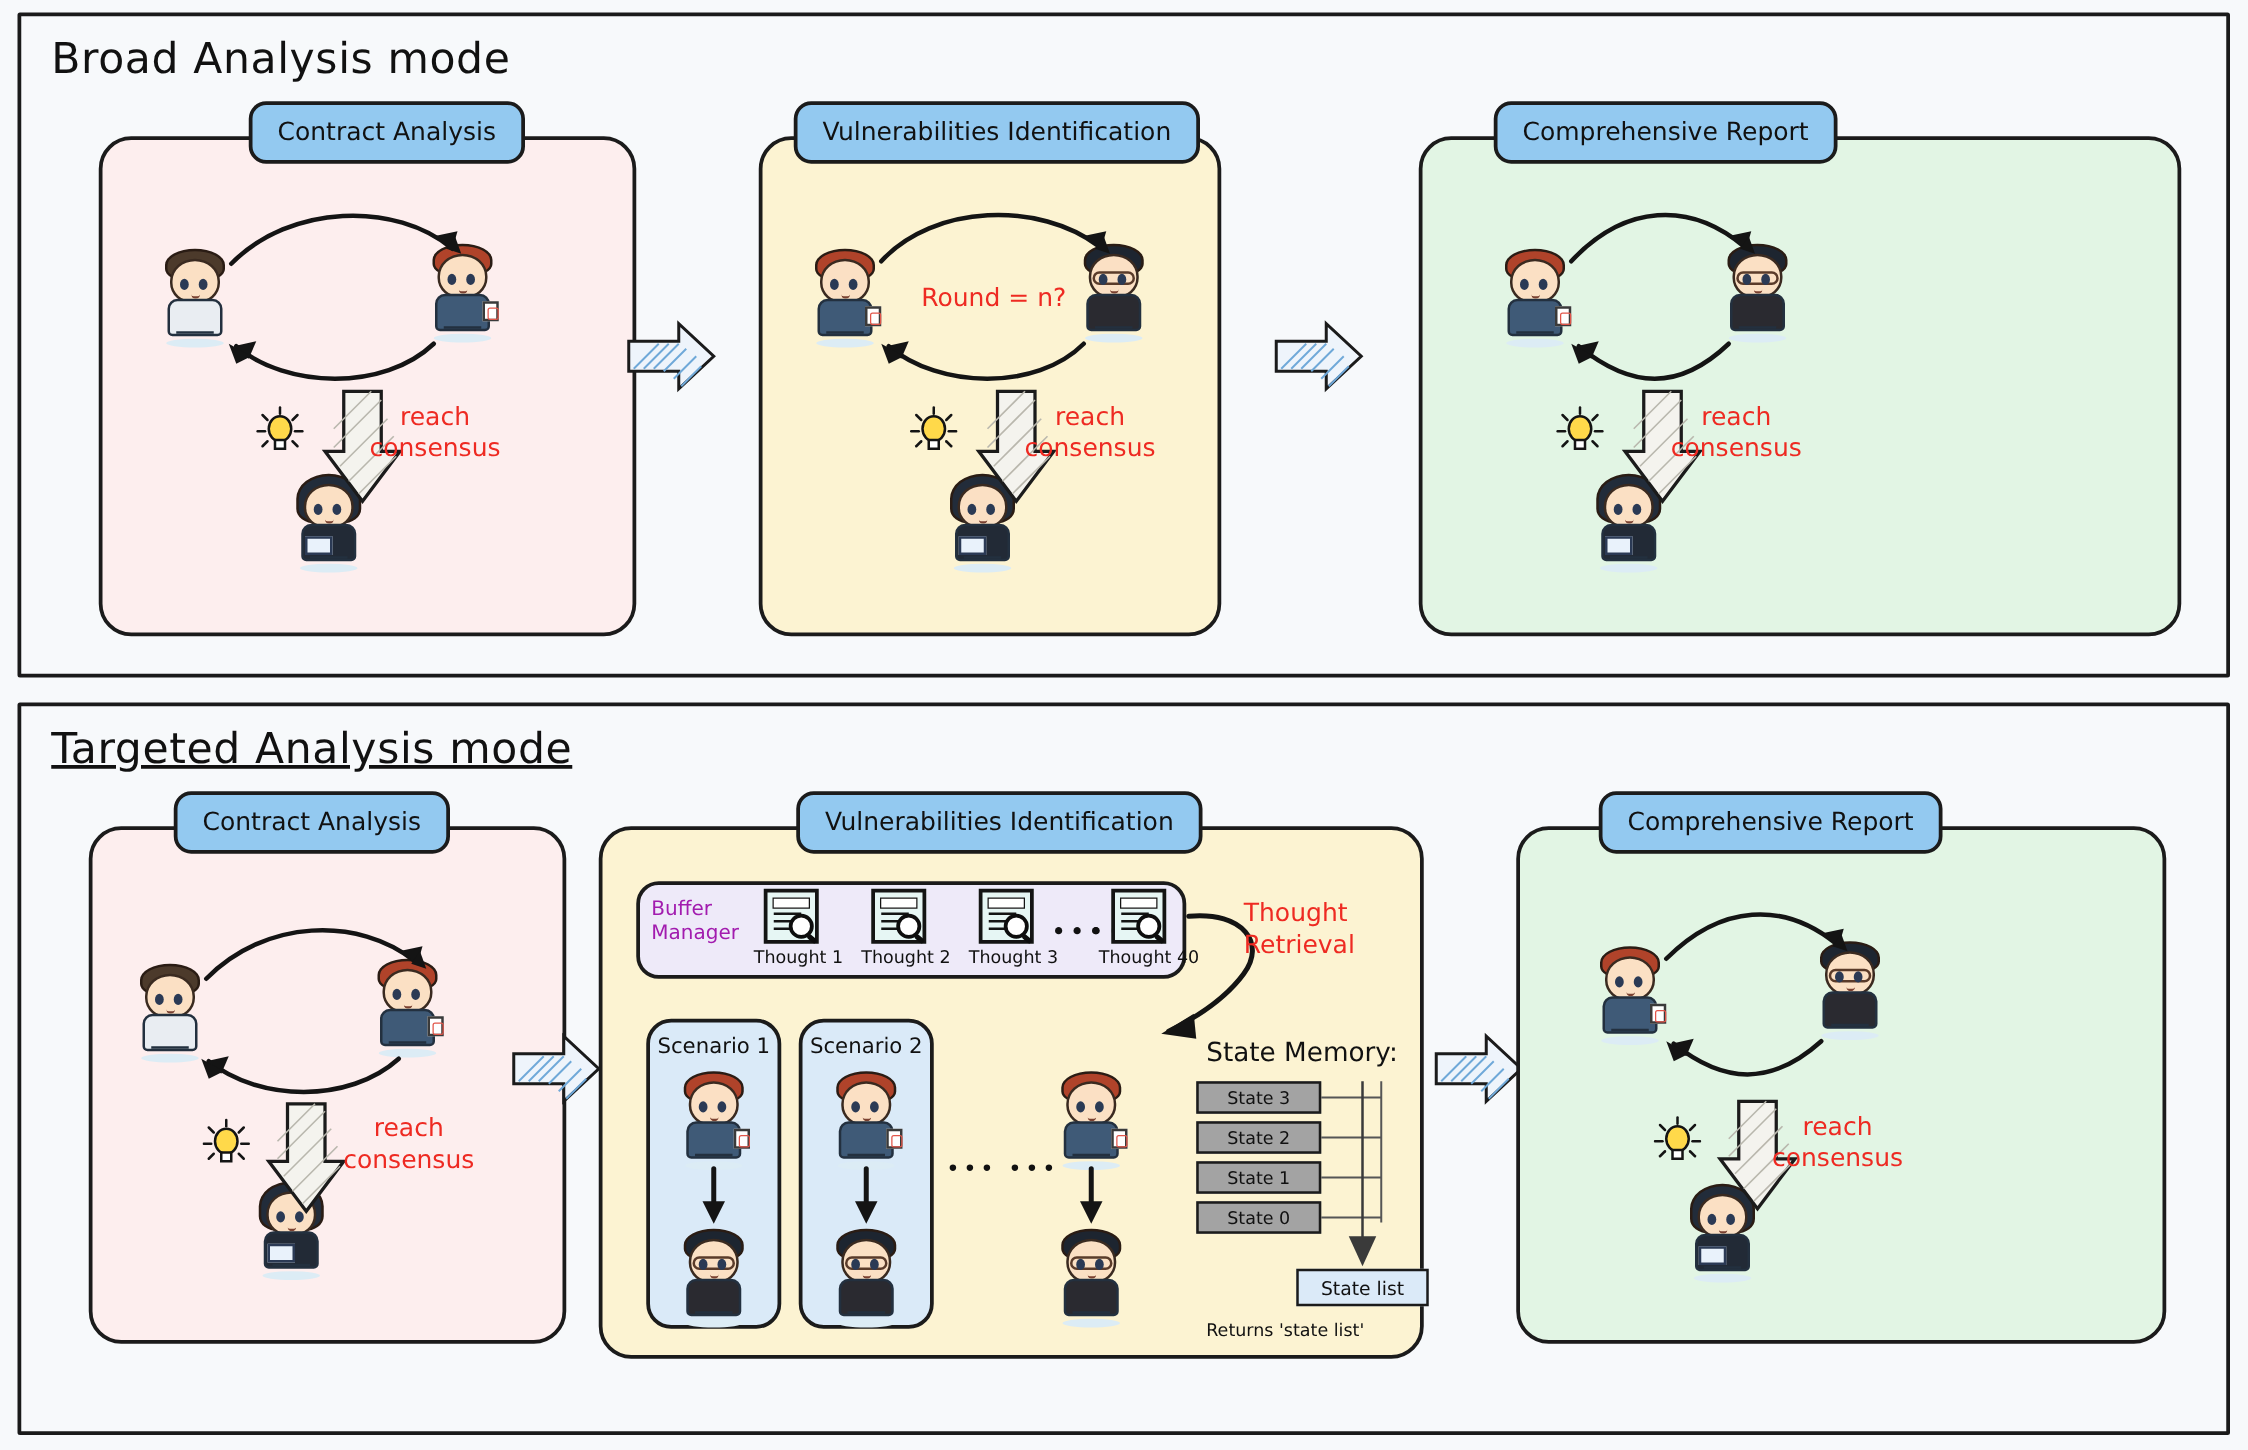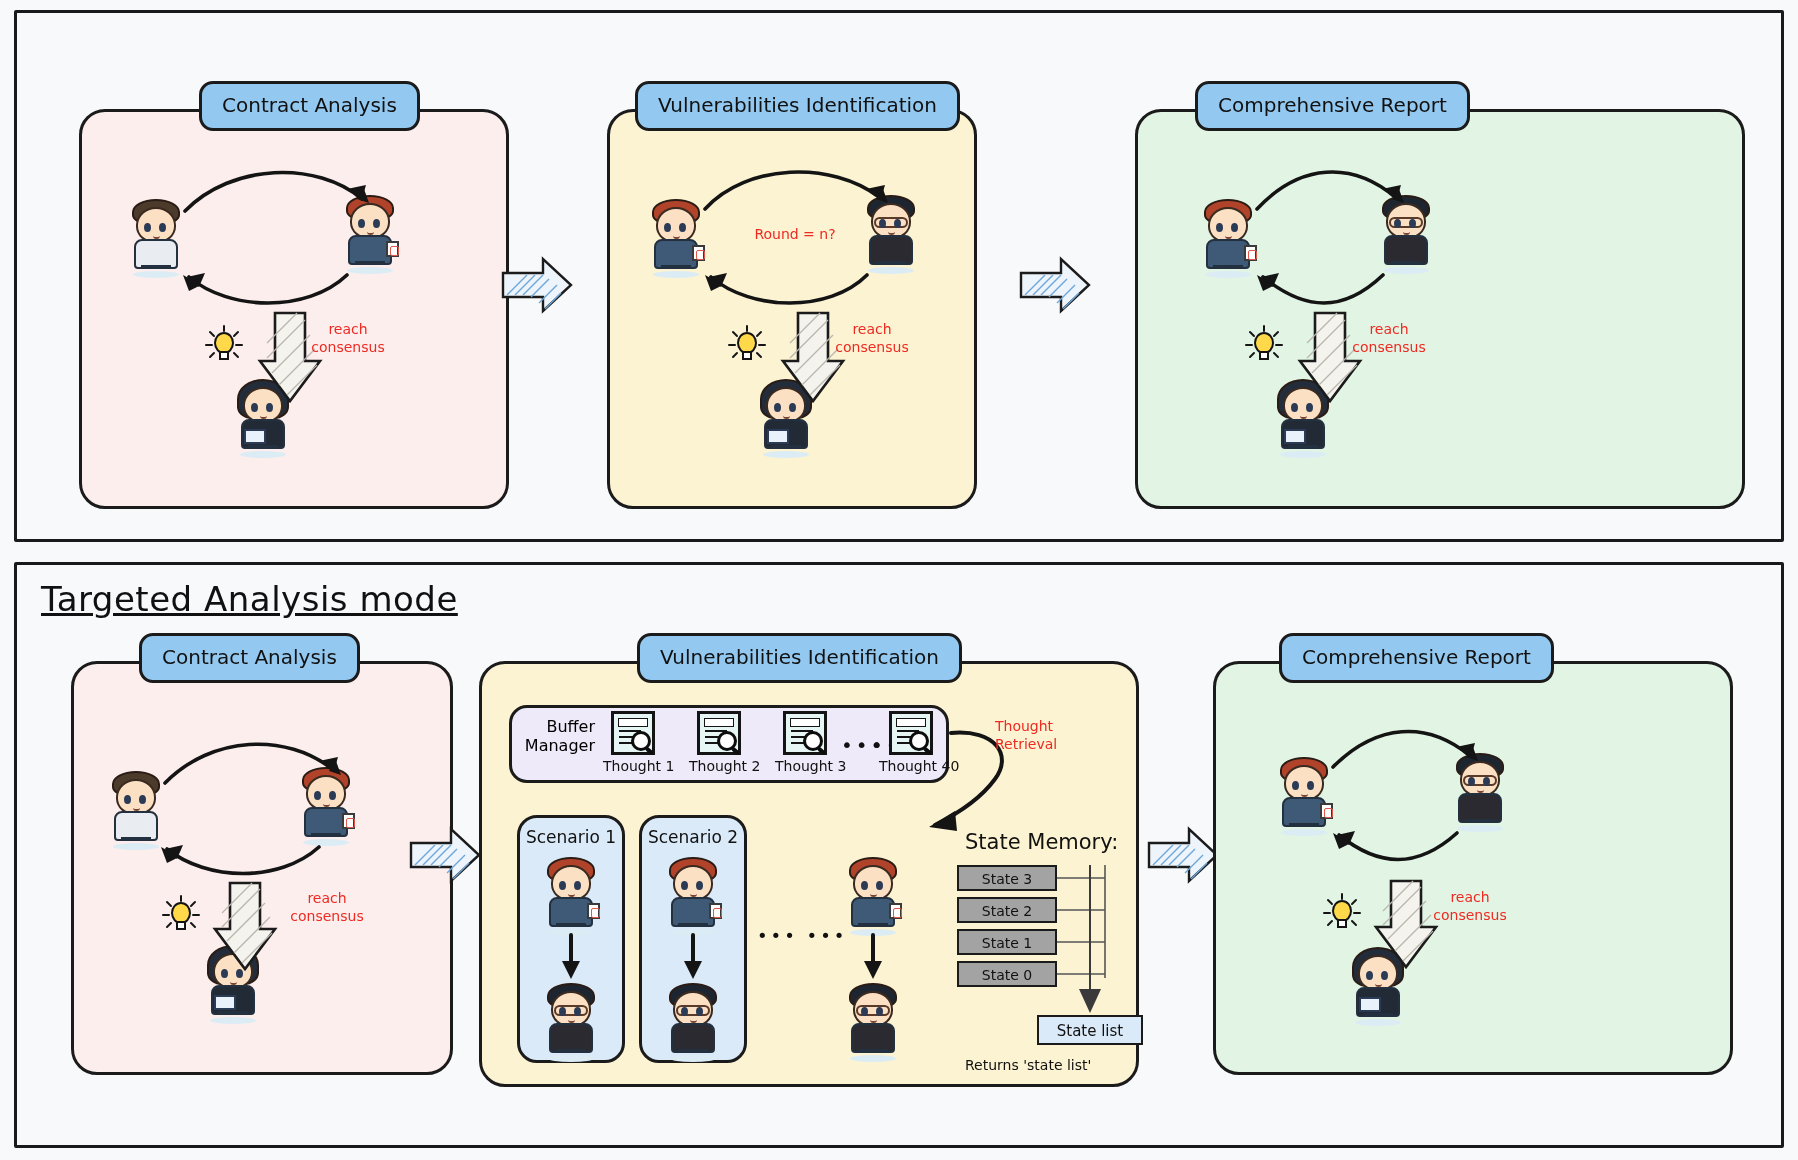--- a/index.html
+++ b/index.html
@@ -125,21 +125,21 @@
   
   .flow-svg { position: absolute; left: 0; top: 0; overflow: visible; pointer-events: none; }
 
   
   .block-arrow { position: absolute; }
 
   
   .red-note {
     position: absolute;
     color: #ee2a22;
-    font-size: 14px;
+    font-size: 20px;
     line-height: 1.25;
     text-align: center;
     white-space: pre-line;
   }
 
   
   .bulb { position: absolute; width: 38px; height: 42px; }
 
   
   #buffer-strip {
@@ -204,30 +204,31 @@
   }
   #state-list-box {
     position: absolute;
     background: #dbeaf8;
     border: 2px solid #1b1b1b;
     font-size: 15px; color: #111; text-align: center; line-height: 28px;
     height: 30px;
   }
   #returns-note { position: absolute; font-size: 14px; color: #111; white-space: nowrap; }
   #buffer-manager-label {
-    position: absolute; color: #000000; font-size: 16px; line-height: 1.2;
-    text-align: right; white-space: pre-line;
+    position: absolute; color: #a21caf; font-size: 16px; line-height: 1.2;
+    text-align: left; white-space: pre-line;
   }
 </style>
 </head>
 <body>
 
 <div class="page">
 
   <div class="mode-panel" id="mode-broad">
+    <div class="mode-title" id="broad-title">Broad Analysis mode</div>
 
     <div class="stage pink" style="left:62px; top:96px; width:430px; height:400px;"></div>
     <div class="stage-label" style="left:182px; top:68px;">Contract Analysis</div>
 
     <div class="avatar role-dev" style="left:108px; top:182px;">
       <div class="av-hair"></div>
       <div class="av-head"></div>
       <div class="av-eye l"></div>
       <div class="av-eye r"></div>
       <div class="av-mouth"></div>

